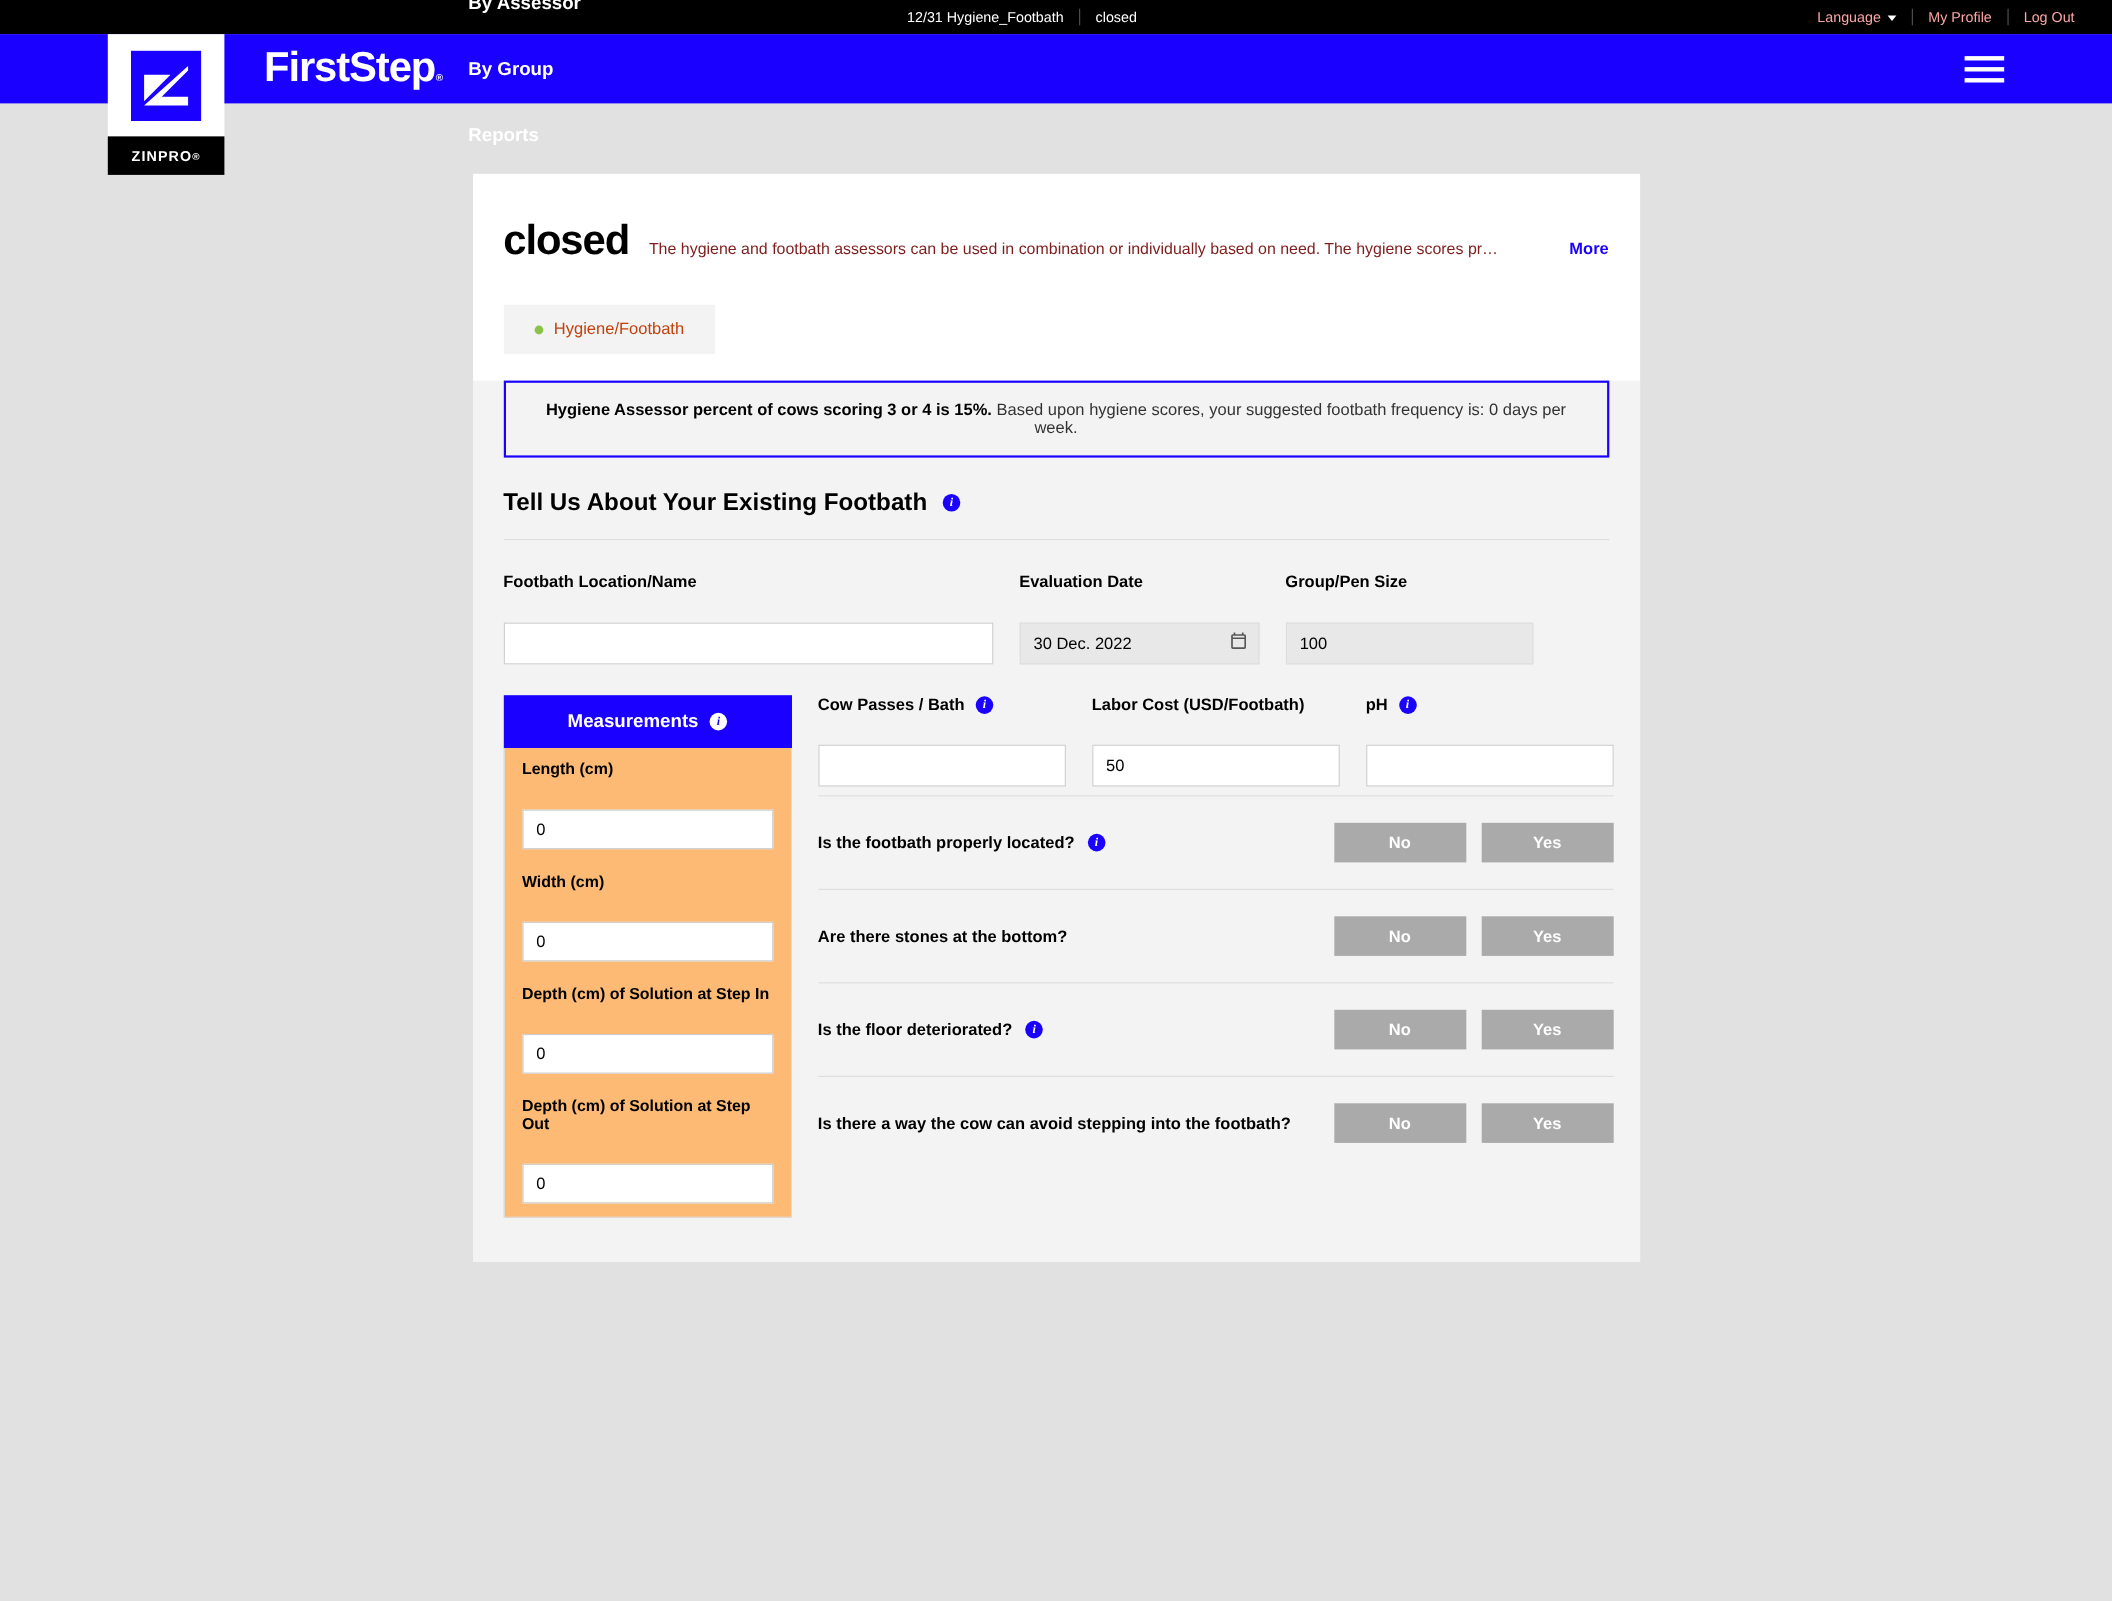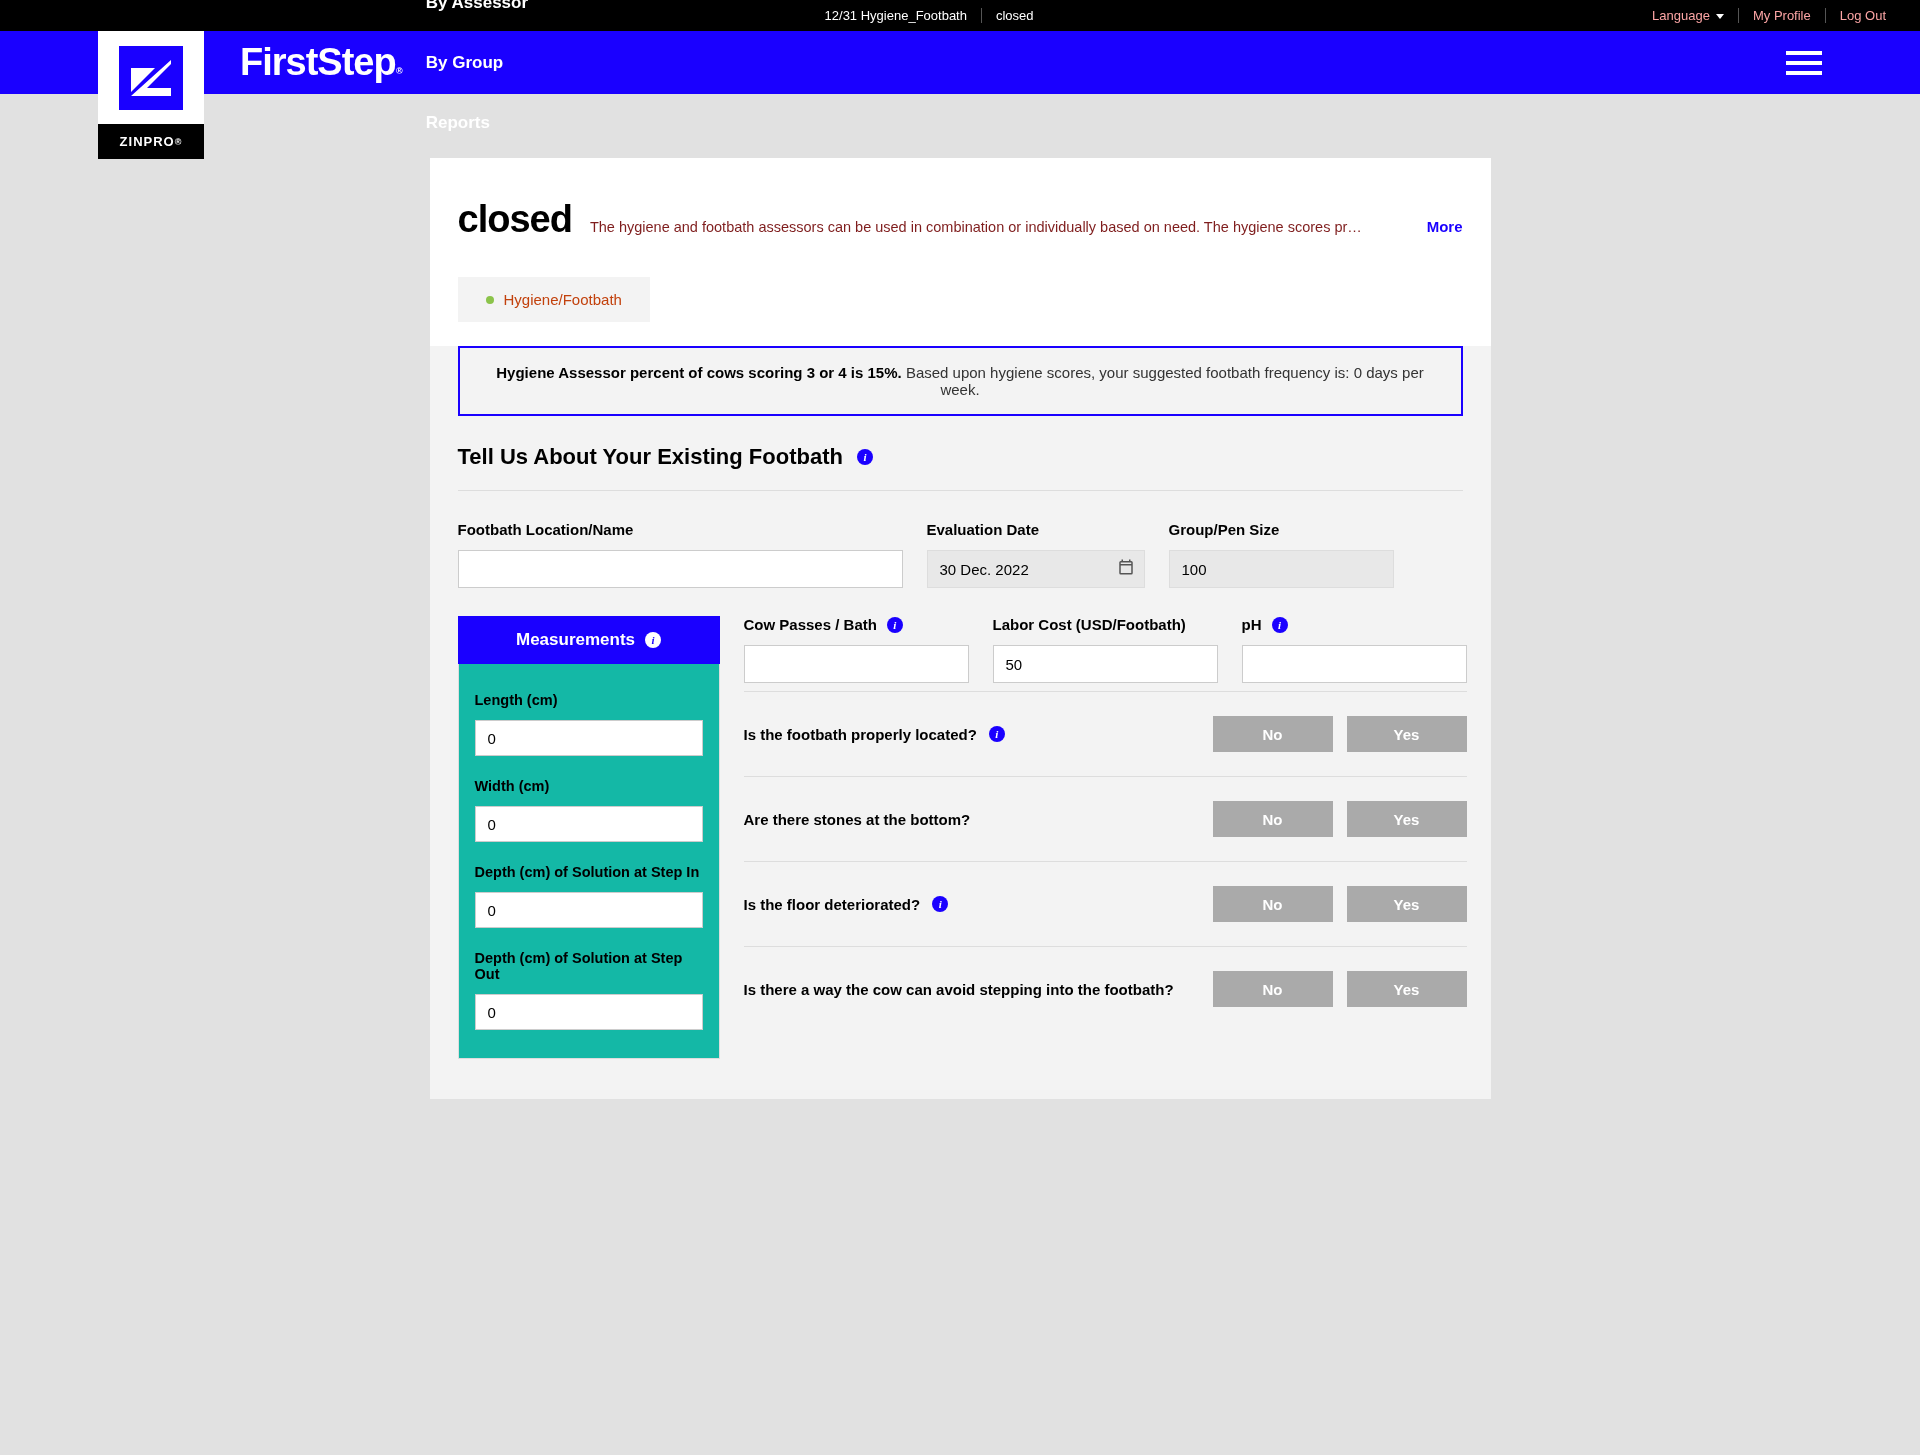--- a/index.html
+++ b/index.html
@@ -30,31 +30,31 @@
 .more-link { color: #1a00ff; font-size: 15px; font-weight: 600; text-decoration: none; cursor: pointer; }
 .tab-content { background: #f3f3f3; margin: 0 -28px; padding: 0 28px 40px; }
 .tab-bar { display: flex; }
 .tab { background: #f3f3f3; padding: 14px 28px; font-size: 15px; color: #c2410c; cursor: pointer; display: flex; align-items: center; gap: 10px; }
 .tab-dot { width: 8px; height: 8px; border-radius: 50%; background: #8bc34a; }
 .alert-box { border: 2px solid #1a00ff; padding: 16px 20px; margin: 24px 0 28px; text-align: center; font-size: 15px; color: #333; }
 .alert-box b { color: #000; }
 .section-title { font-size: 22px; font-weight: 700; font-family: "Arial Black", Arial, sans-serif; display: flex; align-items: center; gap: 14px; padding-bottom: 20px; border-bottom: 1px solid #ddd; margin-bottom: 30px; }
 .info-icon { width: 16px; height: 16px; border-radius: 50%; background: #1a00ff; color: #fff; font-size: 11px; font-weight: 700; display: inline-flex; align-items: center; justify-content: center; font-family: Georgia, serif; font-style: italic; cursor: pointer; flex-shrink: 0; }
 .form-row { display: flex; gap: 24px; margin-bottom: 28px; }
-.form-group { display: flex; flex-direction: column; gap: 12px; }
+.form-group { display: flex; flex-direction: column; gap: 28px; }
 .form-group label { font-size: 15px; font-weight: 700; color: #000; }
 .form-group input { height: 38px; border: 1px solid #ccc; padding: 0 12px; font-size: 15px; background: #fff; }
 .form-group input.readonly { background: #e8e8e8; border-color: #ddd; }
 .date-wrap { position: relative; }
 .date-wrap .cal-icon { position: absolute; right: 10px; top: 50%; transform: translateY(-50%); pointer-events: none; }
 .cal-icon svg { width: 18px; height: 18px; fill: #555; }
 .two-col { display: flex; gap: 24px; align-items: flex-start; }
 .left-panel { width: 262px; flex-shrink: 0; }
 .panel-header { background: #1a00ff; color: #fff; padding: 14px; text-align: center; font-size: 17px; font-weight: 700; font-family: "Arial Black", Arial, sans-serif; display: flex; align-items: center; justify-content: center; gap: 10px; }
-.panel-body { background: #14b8a6; border: 1px solid #ddd; border-top: none; padding: 28px 16px; }
+.panel-body { background: #fdba74; border: 1px solid #ddd; border-top: none; padding: 12px 16px; }
 .panel-body .form-group { margin-bottom: 22px; }
 .panel-body .form-group:last-child { margin-bottom: 0; }
 .panel-body label { font-size: 14.5px; font-weight: 700; }
 .panel-body input { height: 36px; }
 .right-panel { flex: 1; }
 .right-row1 { display: flex; gap: 24px; margin-bottom: 8px; }
 .right-row1 .form-group { flex: 1; }
 .right-row1 label { display: flex; align-items: center; gap: 10px; font-size: 15px; font-weight: 700; }
 .qrow { display: flex; align-items: center; padding: 24px 0; border-top: 1px solid #ddd; }
 .qrow:first-of-type { margin-top: 18px; }

